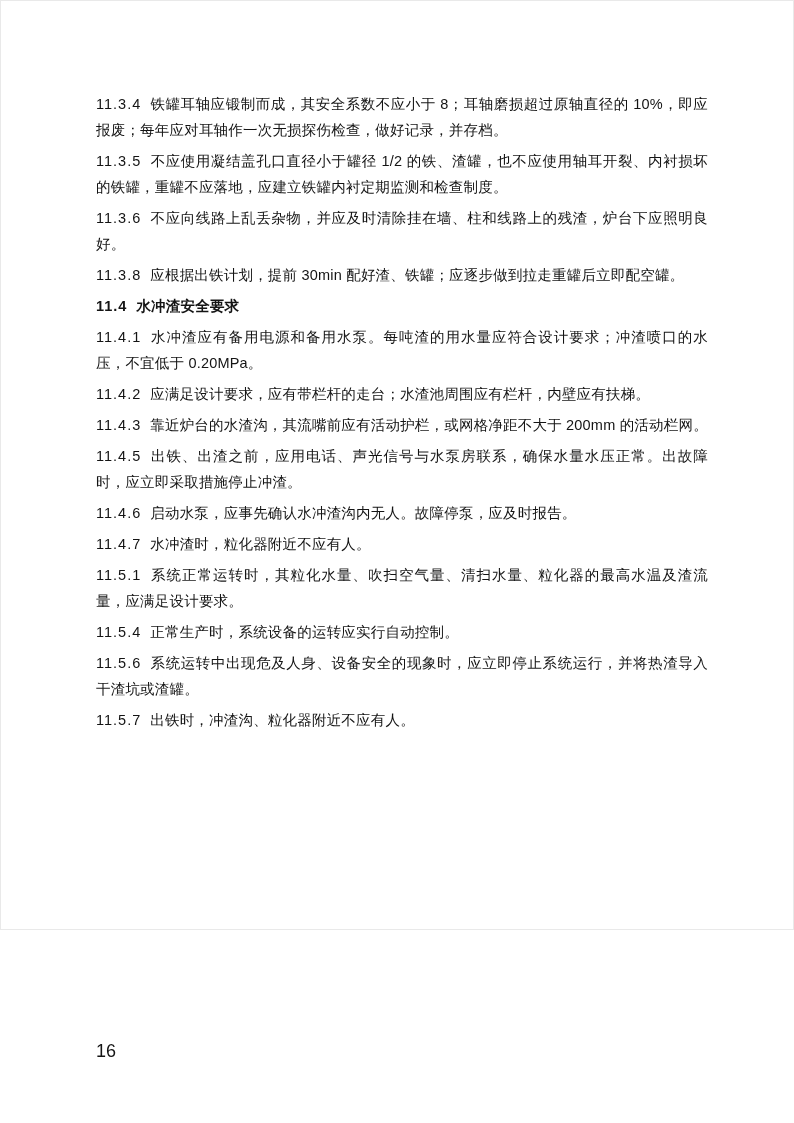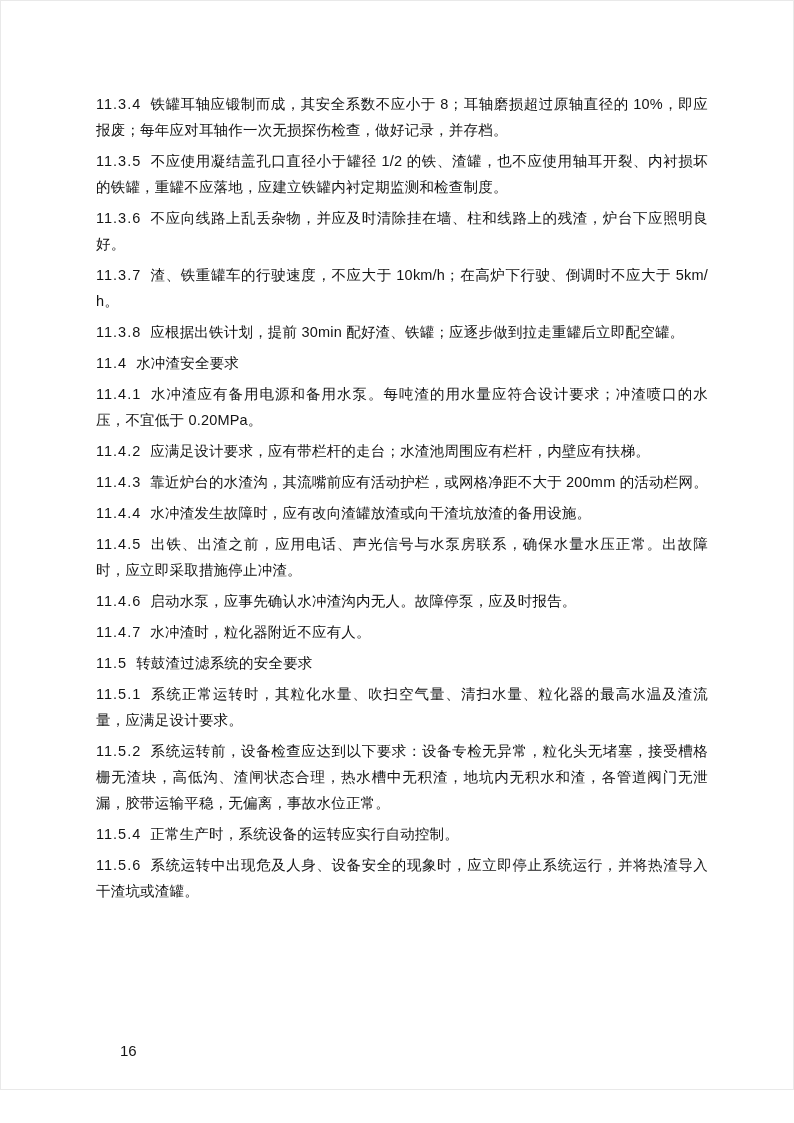--- a/index.html
+++ b/index.html
@@ -13,21 +13,21 @@
     position: relative;
     overflow: hidden;
     font-family: "Liberation Sans", "DejaVu Sans", sans-serif;
     color: #141414;
   }
   .page {
     box-sizing: border-box;
     position: absolute;
     inset: 0;
     width: 794px;
-    height: 1090px;
+    height: 930px;
     background: #ffffff;
     border: 1px solid #e9e9e9;
     padding: 90px 87px 0 95px;
   }
   .content {
     width: 612px;
   }
   .para {
     font-size: 14.5px;
     line-height: 26px;
@@ -36,53 +36,49 @@
     letter-spacing: 0.2px;
     word-break: break-all;
   }
   .para .num {
     display: inline-block;
     margin-right: 9px;
     letter-spacing: 1px;
     white-space: nowrap;
   }
   .para.heading {
-    font-weight: 400;
+    font-weight: 700;
   }
   .page-number {
     position: absolute;
     left: 95px;
     top: 1042px;
-    font-size: 15px;
+    font-size: 18px;
     line-height: 16px;
     color: #141414;
-    margin-left: 24px;
   }
 </style>
 </head>
 <body>
 
 <div class="page">
   <div class="content">
 
     <p class="para">
       <span class="num">11.3.4</span><span class="txt">铁罐耳轴应锻制而成，其安全系数不应小于 8；耳轴磨损超过原轴直径的 10%，即应报废；每年应对耳轴作一次无损探伤检查，做好记录，并存档。</span>
     </p>
 
     <p class="para">
       <span class="num">11.3.5</span><span class="txt">不应使用凝结盖孔口直径小于罐径 1/2 的铁、渣罐，也不应使用轴耳开裂、内衬损坏的铁罐，重罐不应落地，应建立铁罐内衬定期监测和检查制度。</span>
     </p>
 
     <p class="para">
       <span class="num">11.3.6</span><span class="txt">不应向线路上乱丢杂物，并应及时清除挂在墙、柱和线路上的残渣，炉台下应照明良好。</span>
     </p>
 
-    <p class="para">
-      <span class="num">11.3.7</span><span class="txt">渣、铁重罐车的行驶速度，不应大于 10km/h；在高炉下行驶、倒调时不应大于 5km/h。</span>
-    </p>
 
     <p class="para">
       <span class="num">11.3.8</span><span class="txt">应根据出铁计划，提前 30min 配好渣、铁罐；应逐步做到拉走重罐后立即配空罐。</span>
     </p>
 
     <p class="para heading">
       <span class="num">11.4</span><span class="txt">水冲渣安全要求</span>
     </p>
 
     <p class="para">
@@ -90,56 +86,50 @@
     </p>
 
     <p class="para">
       <span class="num">11.4.2</span><span class="txt">应满足设计要求，应有带栏杆的走台；水渣池周围应有栏杆，内壁应有扶梯。</span>
     </p>
 
     <p class="para">
       <span class="num">11.4.3</span><span class="txt">靠近炉台的水渣沟，其流嘴前应有活动护栏，或网格净距不大于 200mm 的活动栏网。</span>
     </p>
 
-    <p class="para">
-      <span class="num">11.4.4</span><span class="txt">水冲渣发生故障时，应有改向渣罐放渣或向干渣坑放渣的备用设施。</span>
-    </p>
 
     <p class="para">
       <span class="num">11.4.5</span><span class="txt">出铁、出渣之前，应用电话、声光信号与水泵房联系，确保水量水压正常。出故障时，应立即采取措施停止冲渣。</span>
     </p>
 
     <p class="para">
       <span class="num">11.4.6</span><span class="txt">启动水泵，应事先确认水冲渣沟内无人。故障停泵，应及时报告。</span>
     </p>
 
     <p class="para">
       <span class="num">11.4.7</span><span class="txt">水冲渣时，粒化器附近不应有人。</span>
     </p>
 
 
-    <p class="para heading">
-      <span class="num">11.5</span><span class="txt">转鼓渣过滤系统的安全要求</span>
-    </p>
 
     <p class="para">
       <span class="num">11.5.1</span><span class="txt">系统正常运转时，其粒化水量、吹扫空气量、清扫水量、粒化器的最高水温及渣流量，应满足设计要求。</span>
     </p>
 
-    <p class="para">
-      <span class="num">11.5.2</span><span class="txt">系统运转前，设备检查应达到以下要求：设备专检无异常，粒化头无堵塞，接受槽格栅无渣块，高低沟、渣闸状态合理，热水槽中无积渣，地坑内无积水和渣，各管道阀门无泄漏，胶带运输平稳，无偏离，事故水位正常。</span>
-    </p>
 
 
     <p class="para">
       <span class="num">11.5.4</span><span class="txt">正常生产时，系统设备的运转应实行自动控制。</span>
     </p>
 
 
     <p class="para">
       <span class="num">11.5.6</span><span class="txt">系统运转中出现危及人身、设备安全的现象时，应立即停止系统运行，并将热渣导入干渣坑或渣罐。</span>
     </p>
 
+    <p class="para">
+      <span class="num">11.5.7</span><span class="txt">出铁时，冲渣沟、粒化器附近不应有人。</span>
+    </p>
 
   </div>
 
   <div class="page-number">16</div>
 </div>
 
 </body></html>

